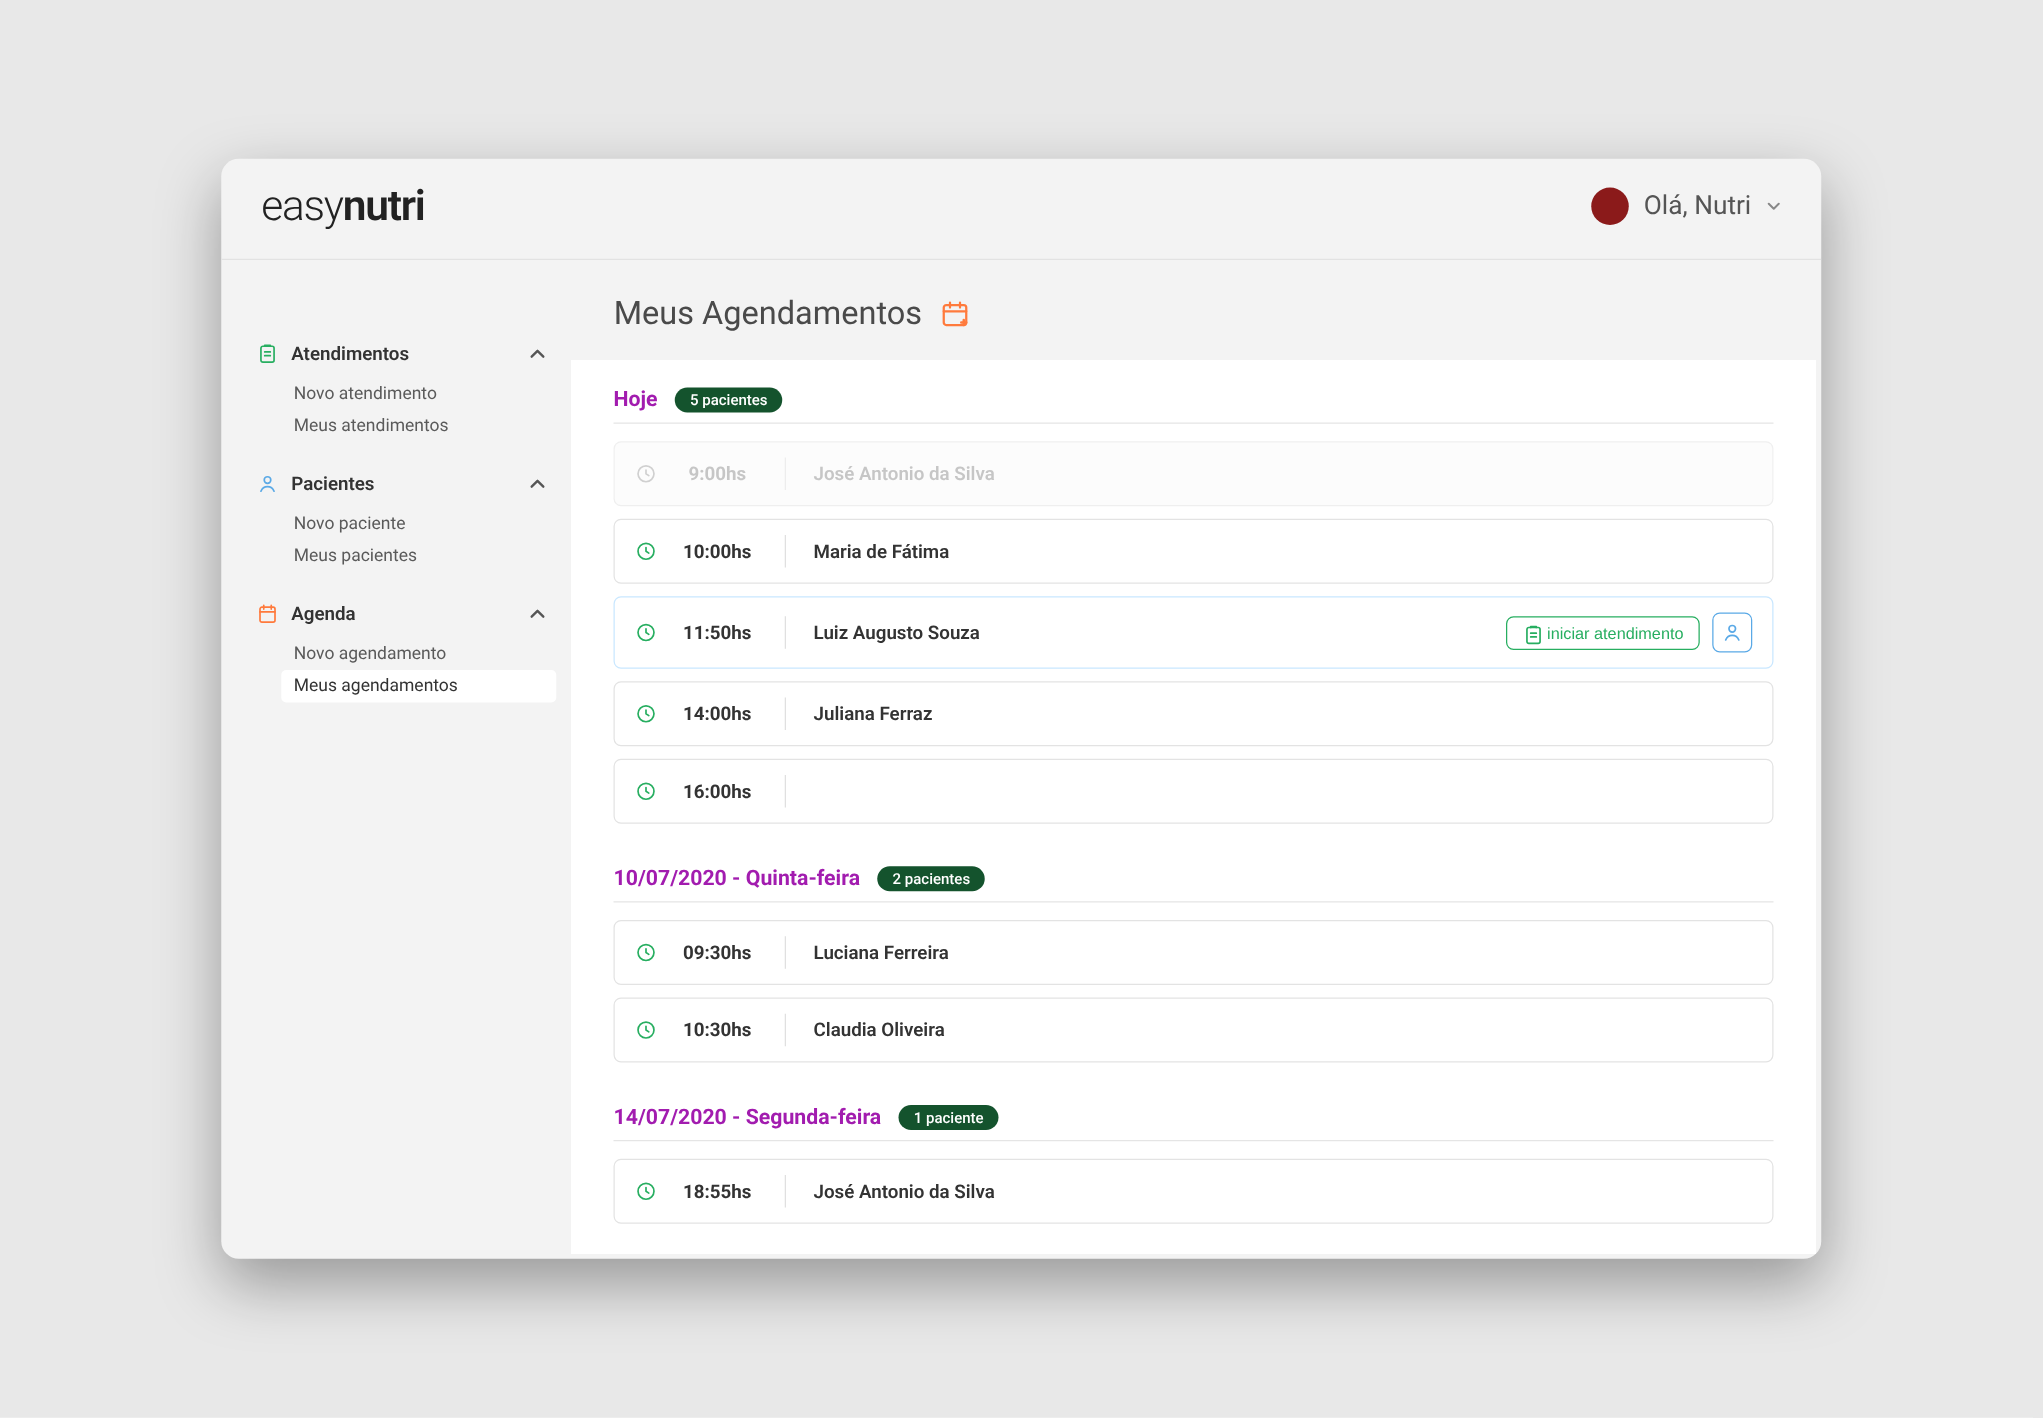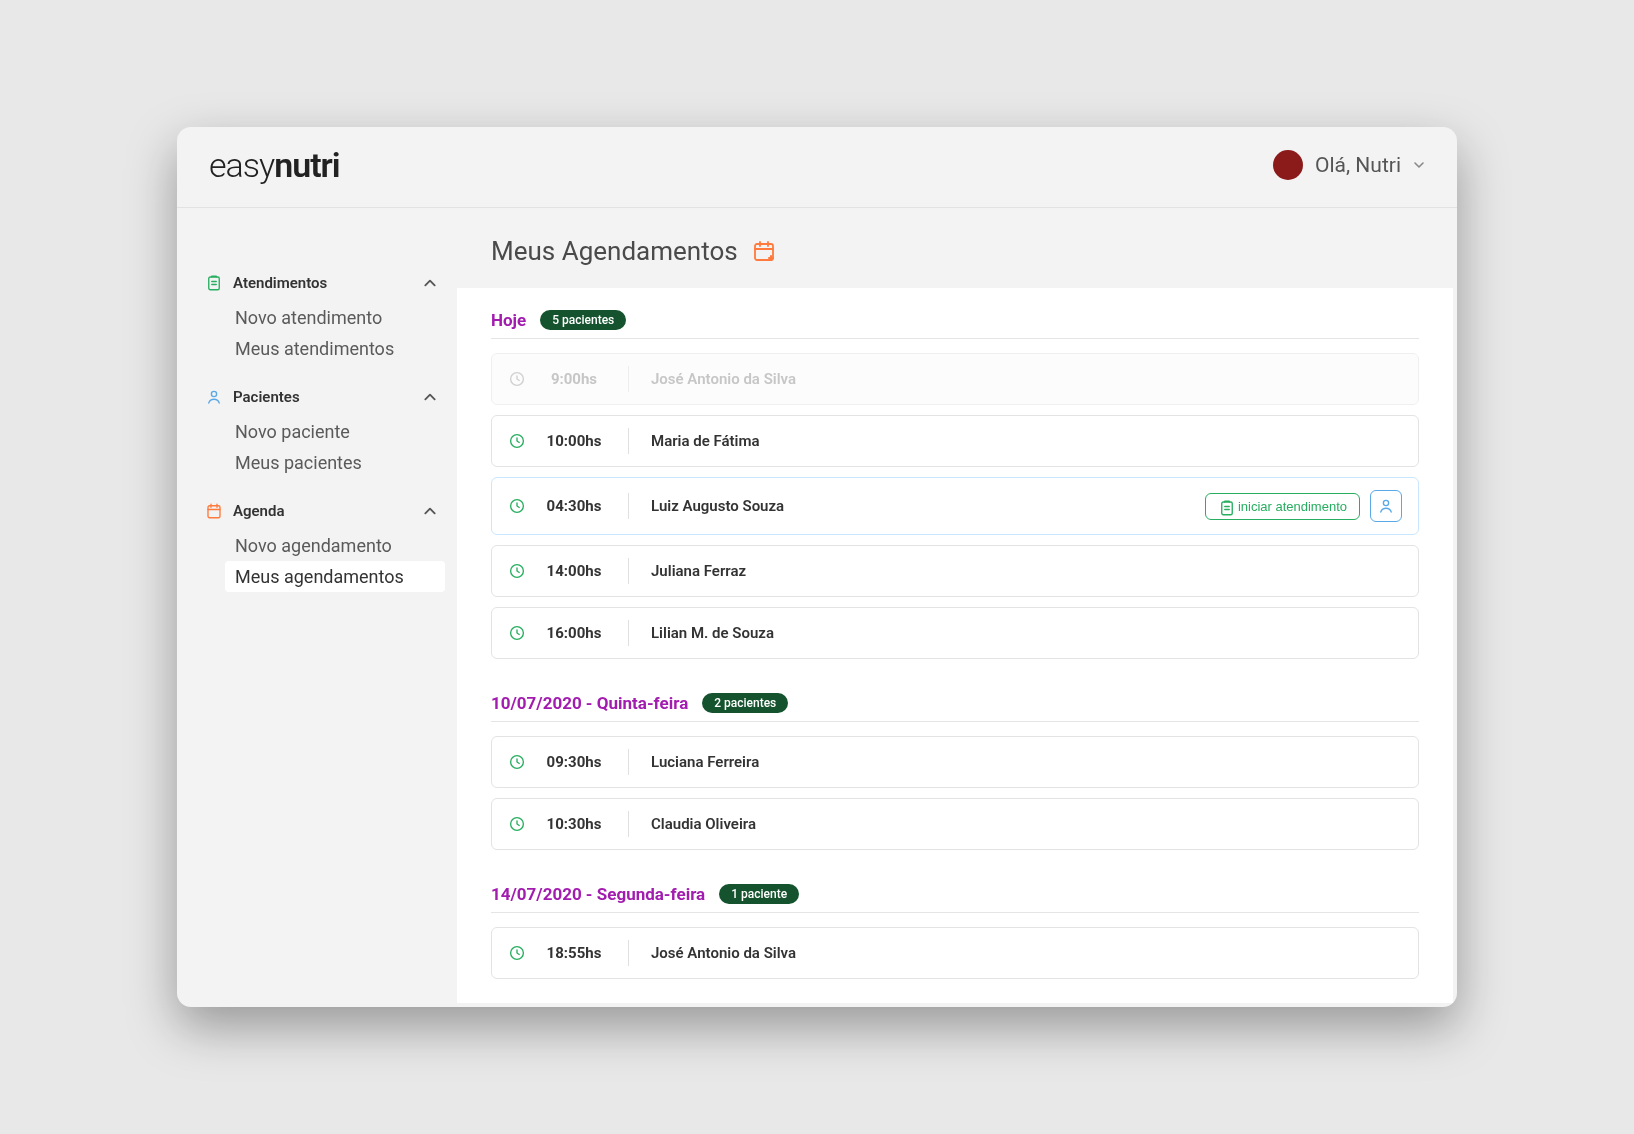--- a/index.html
+++ b/index.html
@@ -13,21 +13,21 @@
   .user-label { font-size: 21px; color: #555; }
   .chevron { width: 12px; height: 12px; display: inline-flex; align-items: center; justify-content: center; color: #888; }
   .body { flex: 1; display: flex; overflow: hidden; }
   .sidebar { width: 280px; padding: 60px 12px 0 20px; }
   .nav-section { margin-bottom: 18px; }
   .nav-header { display: flex; align-items: center; gap: 10px; padding: 6px 8px; cursor: pointer; }
   .nav-header .icon { width: 18px; height: 18px; display: flex; align-items: center; justify-content: center; }
   .nav-header .label { flex: 1; font-size: 15px; font-weight: 600; color: #333; }
   .nav-header .exp { width: 14px; height: 14px; color: #555; }
   .nav-subitems { margin-left: 28px; margin-top: 4px; }
-  .nav-subitem { display: block; padding: 5px 10px; font-size: 18px; color: #5a5a5a; cursor: pointer; border-radius: 4px; }
+  .nav-subitem { display: block; padding: 5px 10px; font-size: 14px; color: #5a5a5a; cursor: pointer; border-radius: 4px; }
   .nav-subitem.active { background: #fff; color: #333; }
   .main { flex: 1; display: flex; flex-direction: column; overflow: hidden; }
   .page-header { display: flex; align-items: center; gap: 14px; padding: 28px 34px 22px 34px; }
   .page-title { font-size: 26px; font-weight: 400; color: #4a4a4a; }
   .cal-add-icon { width: 24px; height: 24px; color: #ff7a3c; }
   .content { flex: 1; background: #fff; margin: 0 4px 4px 0; padding: 22px 34px; overflow-y: auto; }
   .day-section { margin-bottom: 34px; }
   .day-header { display: flex; align-items: center; gap: 14px; border-bottom: 1px solid #e5e5e5; padding-bottom: 8px; margin-bottom: 14px; }
   .day-title { font-size: 17px; font-weight: 700; color: #a21caf; }
   .badge { background: #14532d; color: #fff; font-size: 12px; font-weight: 500; padding: 3px 12px; border-radius: 12px; }
@@ -172,21 +172,21 @@
                 <span class="divider"></span>
                 <span class="appt-name">Maria de Fátima</span>
               </div>
               <div class="appt selected">
                 <span class="clock-icon">
                   <svg viewBox="0 0 24 24" width="18" height="18" fill="none" stroke="currentColor" stroke-width="1.8" stroke-linecap="round" stroke-linejoin="round">
                     <circle cx="12" cy="12" r="8.5"></circle>
                     <path d="M12 8v4l3 2"></path>
                   </svg>
                 </span>
-                <span class="appt-time">04:30hs</span>
+                <span class="appt-time">11:50hs</span>
                 <span class="divider"></span>
                 <span class="appt-name">Luiz Augusto Souza</span>
                 <div class="appt-actions">
                   <button class="start-btn">
                     <span class="btn-icon">
                       <svg viewBox="0 0 24 24" width="18" height="18" fill="none" stroke="#27ae60" stroke-width="1.8" stroke-linecap="round" stroke-linejoin="round">
                         <rect x="5" y="4" width="14" height="17" rx="2"></rect>
                         <path d="M9 4V3h6v1M9 10h6M9 14h6"></path>
                       </svg>
                     </span>
@@ -215,21 +215,20 @@
               </div>
               <div class="appt">
                 <span class="clock-icon">
                   <svg viewBox="0 0 24 24" width="18" height="18" fill="none" stroke="currentColor" stroke-width="1.8" stroke-linecap="round" stroke-linejoin="round">
                     <circle cx="12" cy="12" r="8.5"></circle>
                     <path d="M12 8v4l3 2"></path>
                   </svg>
                 </span>
                 <span class="appt-time">16:00hs</span>
                 <span class="divider"></span>
-                <span class="appt-name">Lilian M. de Souza</span>
               </div>
             </div>
           </section>
           <section class="day-section">
             <div class="day-header">
               <span class="day-title">10/07/2020 - Quinta-feira</span>
               <span class="badge">2 pacientes</span>
             </div>
             <div class="appt-list">
               <div class="appt">

